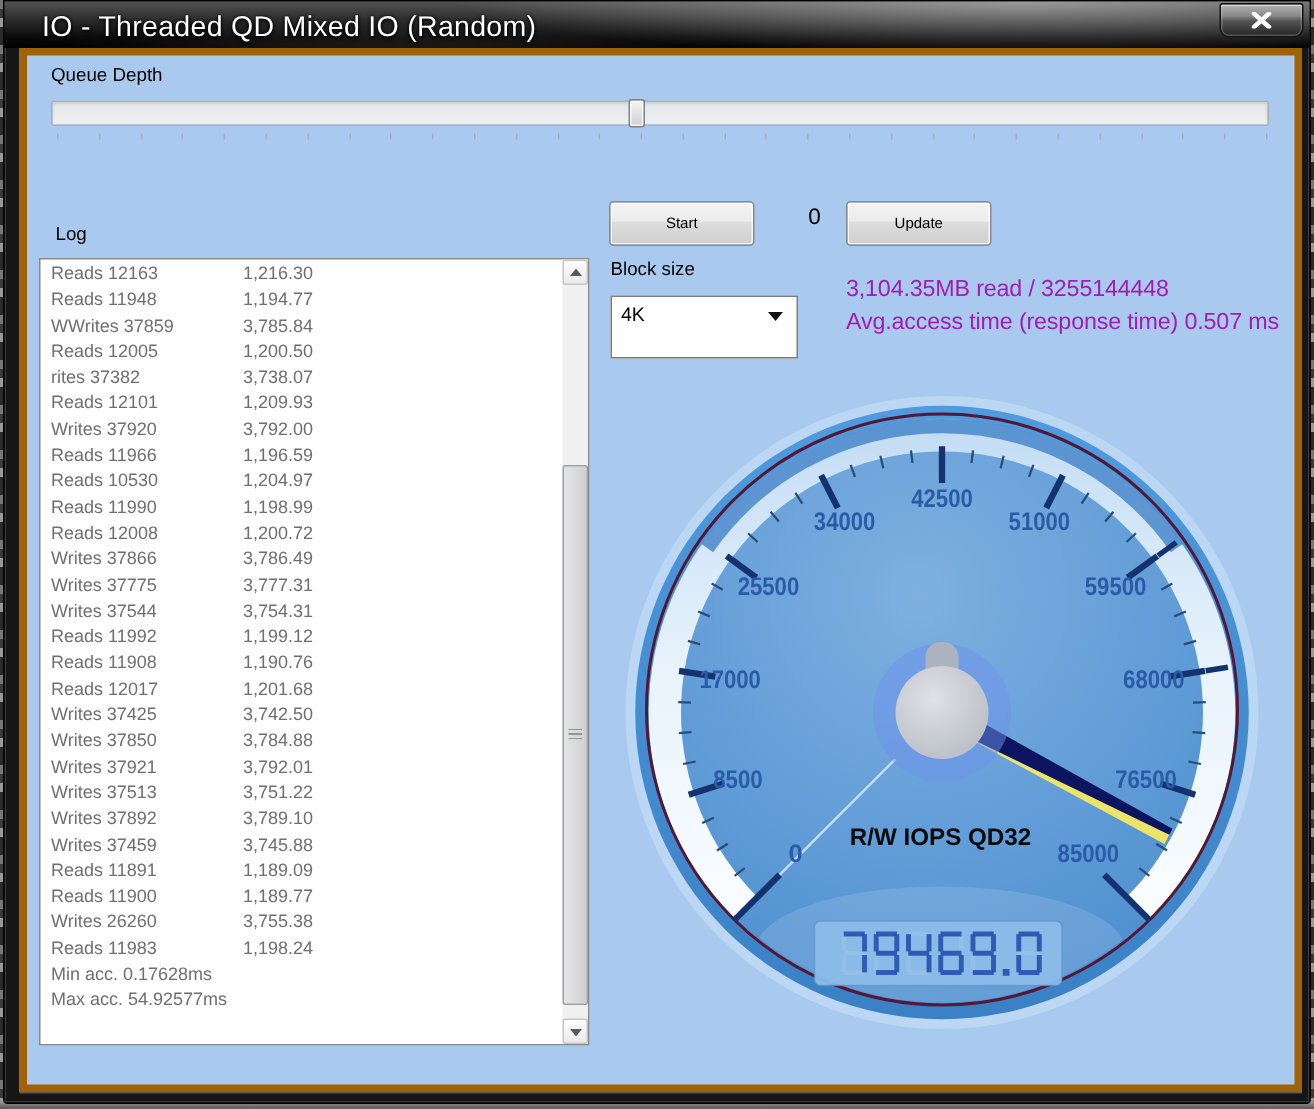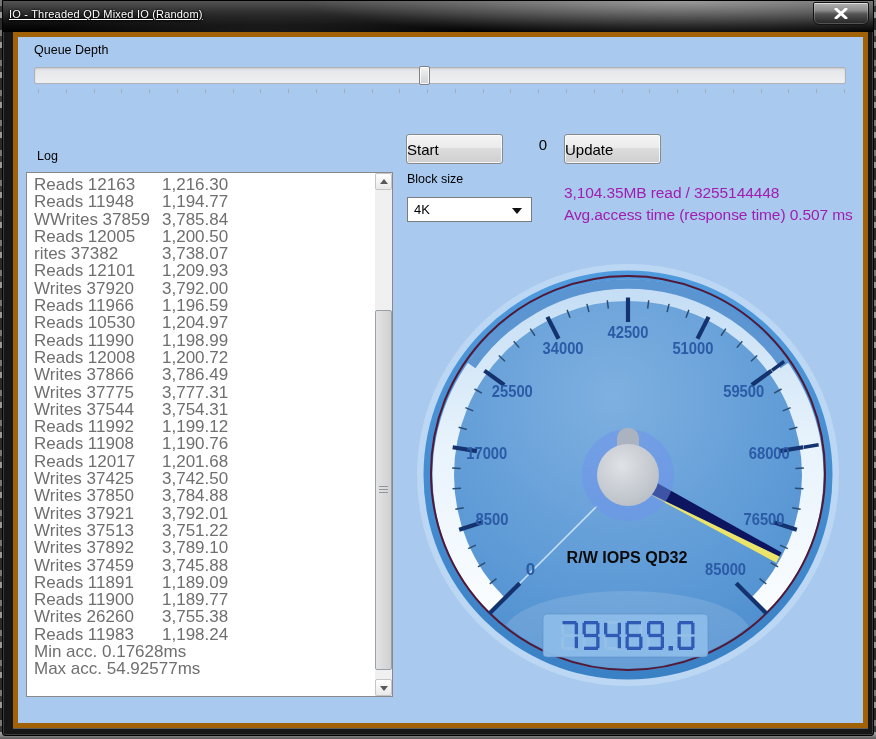--- a/index.html
+++ b/index.html
@@ -18,22 +18,22 @@
     box-shadow: inset 0 0 0 1px #3c3c3c;
   }
   #titlebar {
     position:absolute; left:0; top:0; right:0; height:31px;
     background:
       radial-gradient(70% 190% at 78% 0%, rgba(255,255,255,0.42), rgba(255,255,255,0) 62%),
       radial-gradient(45% 140% at 30% 120%, rgba(255,255,255,0.12), rgba(255,255,255,0) 60%),
       linear-gradient(180deg,#535353 0%,#3d3d3d 22%,#222222 50%,#0a0a0a 78%,#000 100%);
   }
   #title-text {
-    position:absolute; left:6px; top:7px; color:#fff; font-size:11px;
-    text-shadow:0 1px 3px #000, 0 0 2px #000; letter-spacing:0.2px;text-decoration:underline;
+    position:absolute; left:25px; top:7px; color:#fff; font-size:19px;
+    text-shadow:0 1px 3px #000, 0 0 2px #000; letter-spacing:0.2px;
   }
   #close-btn {
     position:absolute; left:810px; top:1px; width:56px; height:23px;
     border:1px solid #141414; border-radius:2px 2px 6px 6px;
     background:linear-gradient(180deg,#b2b2b2 0%,#8b8b8b 35%,#555555 52%,#303030 88%,#262626 100%);
     box-shadow: inset 0 1px 0 rgba(255,255,255,0.5), inset 0 0 0 1px rgba(255,255,255,0.2);
     display:flex; align-items:center; justify-content:center;
   }
   #client {
     position:absolute; left:10px; top:31px; width:855px; height:696px;
@@ -53,49 +53,49 @@
     border:1px solid #7e8288; border-radius:2px;
     box-shadow: inset 0 0 0 1px rgba(255,255,255,0.8);
   }
   #slider-ticks { position:absolute; left:20px; top:52px; width:807px; height:5px; }
   #slider-ticks i { position:absolute; top:0; width:1px; height:4px; background:#a6adb5; }
   .win-btn {
     position:absolute; width:97px; height:30px;
     border:1px solid #8a8a8a; border-radius:3px;
     background:linear-gradient(180deg,#f4f4f4 0%,#ebebeb 45%,#dddddd 46%,#cfcfcf 100%);
     box-shadow: inset 0 0 0 1px rgba(255,255,255,0.75);
-    font-size:15px; color:#000; display:flex; align-items:center; 
+    font-size:10px; color:#000; display:flex; align-items:center; justify-content:center;
     font-family:"Liberation Sans", sans-serif;
   }
   #btn-start { left:388px; top:97px; }
   #btn-update { left:546px; top:97px; }
   #counter { position:absolute; left:505px; top:99px; width:40px; text-align:center; font-size:15px; }
   #log-label { left:19px; top:112px; }
   #log-box {
     position:absolute; left:8px; top:135px; width:367px; height:525px;
     background:#fff; border:1px solid #898989;
   }
   #log-list { position:absolute; left:0; top:2px; right:18px; bottom:0; overflow:hidden; }
-  .log-row { position:relative; height:17.3px; font-size:17px; color:#6f6f6f; white-space:pre; }
+  .log-row { position:relative; height:17.3px; font-size:12px; color:#6f6f6f; white-space:pre; }
   .log-c1 { position:absolute; left:7px; }
   .log-c2 { position:absolute; left:135px; }
   #scrollbar { position:absolute; right:0; top:0; width:17px; bottom:0; background:#f0f0f0; }
   .sb-btn { position:absolute; left:0; width:17px; height:17px;
     background:linear-gradient(180deg,#fefefe,#e9e9e9); border:1px solid #c6c6c6; border-radius:2px; }
   #sb-up { top:0; } #sb-down { bottom:0; }
   .sb-arrow { width:0; height:0; position:absolute; left:4px; }
   #sb-up .sb-arrow { top:5px; border-left:4px solid transparent; border-right:4px solid transparent; border-bottom:5px solid #5a5a5a; }
   #sb-down .sb-arrow { top:6px; border-left:4px solid transparent; border-right:4px solid transparent; border-top:5px solid #5a5a5a; }
   #sb-thumb { position:absolute; left:0; top:137px; width:17px; height:360px;
     background:linear-gradient(90deg,#e4e4e4,#d0d0d0); border:1px solid #9aa0a8; border-radius:2px; }
   #sb-grip { position:absolute; left:3px; top:50%; margin-top:-4px; width:9px; height:8px;
     background:repeating-linear-gradient(180deg,#8f969e 0 1px,transparent 1px 3px); }
   #block-label { left:389px; top:135px; }
   #combo {
-    position:absolute; left:389px; top:160px; width:125px; height:25px;
+    position:absolute; left:389px; top:160px; width:125px; height:42px;
     background:#fff; border:1px solid #7c7c7c; font-size:13px; color:#000;
   }
   #combo-value { position:absolute; left:6px; top:4px; }
   #combo-arrow { position:absolute; right:9px; top:10px; width:0; height:0;
     border-left:5.5px solid transparent; border-right:5.5px solid transparent; border-top:6.5px solid #111; }
   #stats { position:absolute; left:546px; top:145px; font-size:15.5px; letter-spacing:-0.1px; color:#a21caf; line-height:21.5px; }
   #gauge-svg { position:absolute; left:390px; top:218px; }
 </style>
 </head>
 <body>

